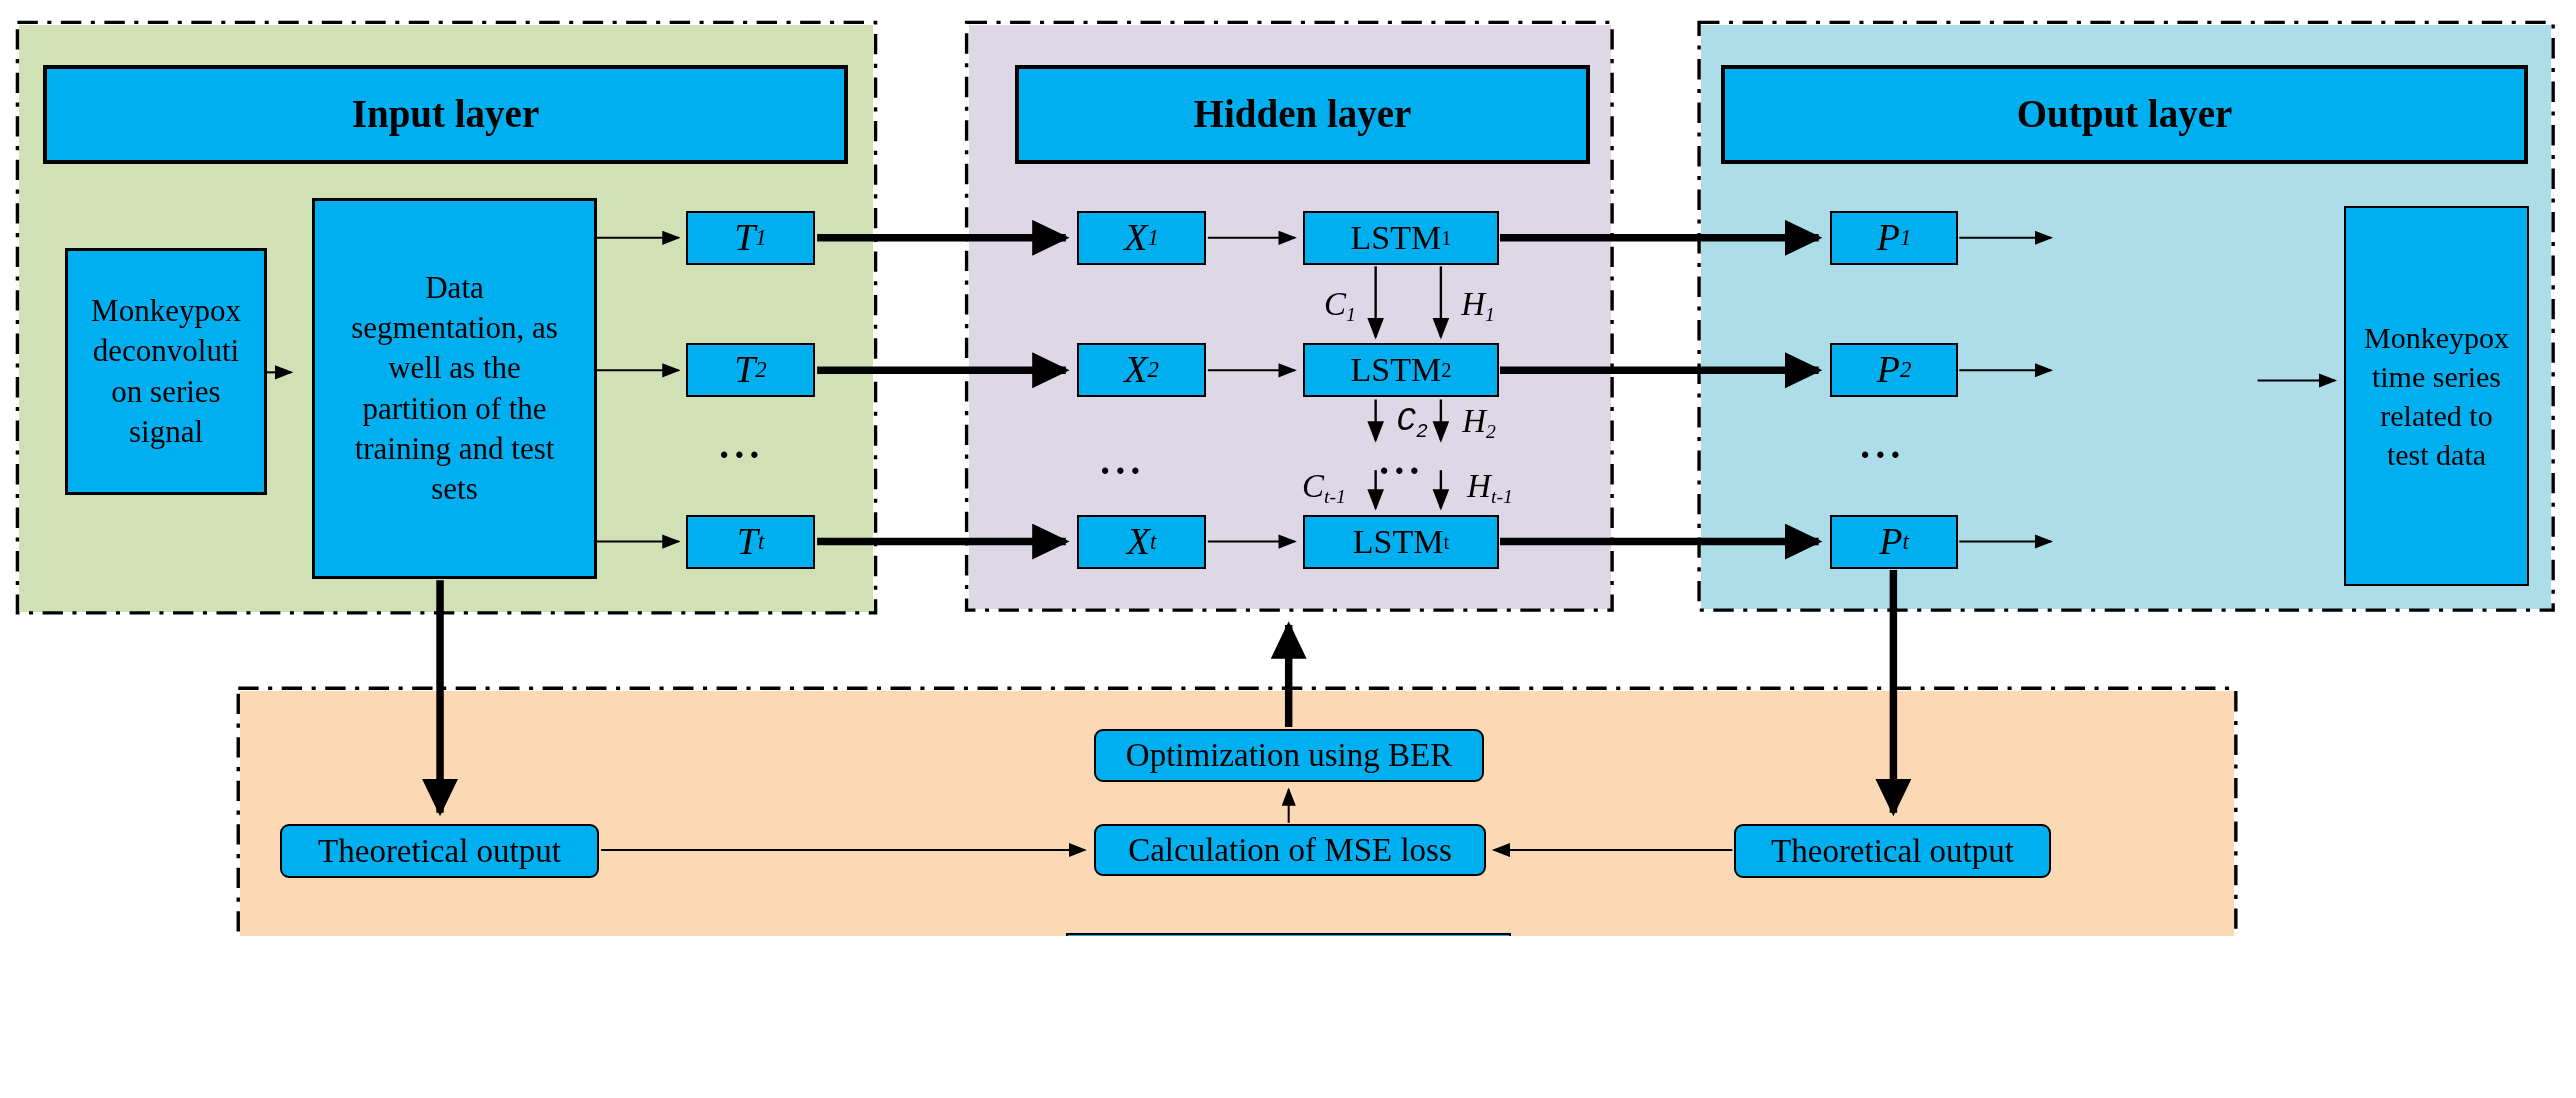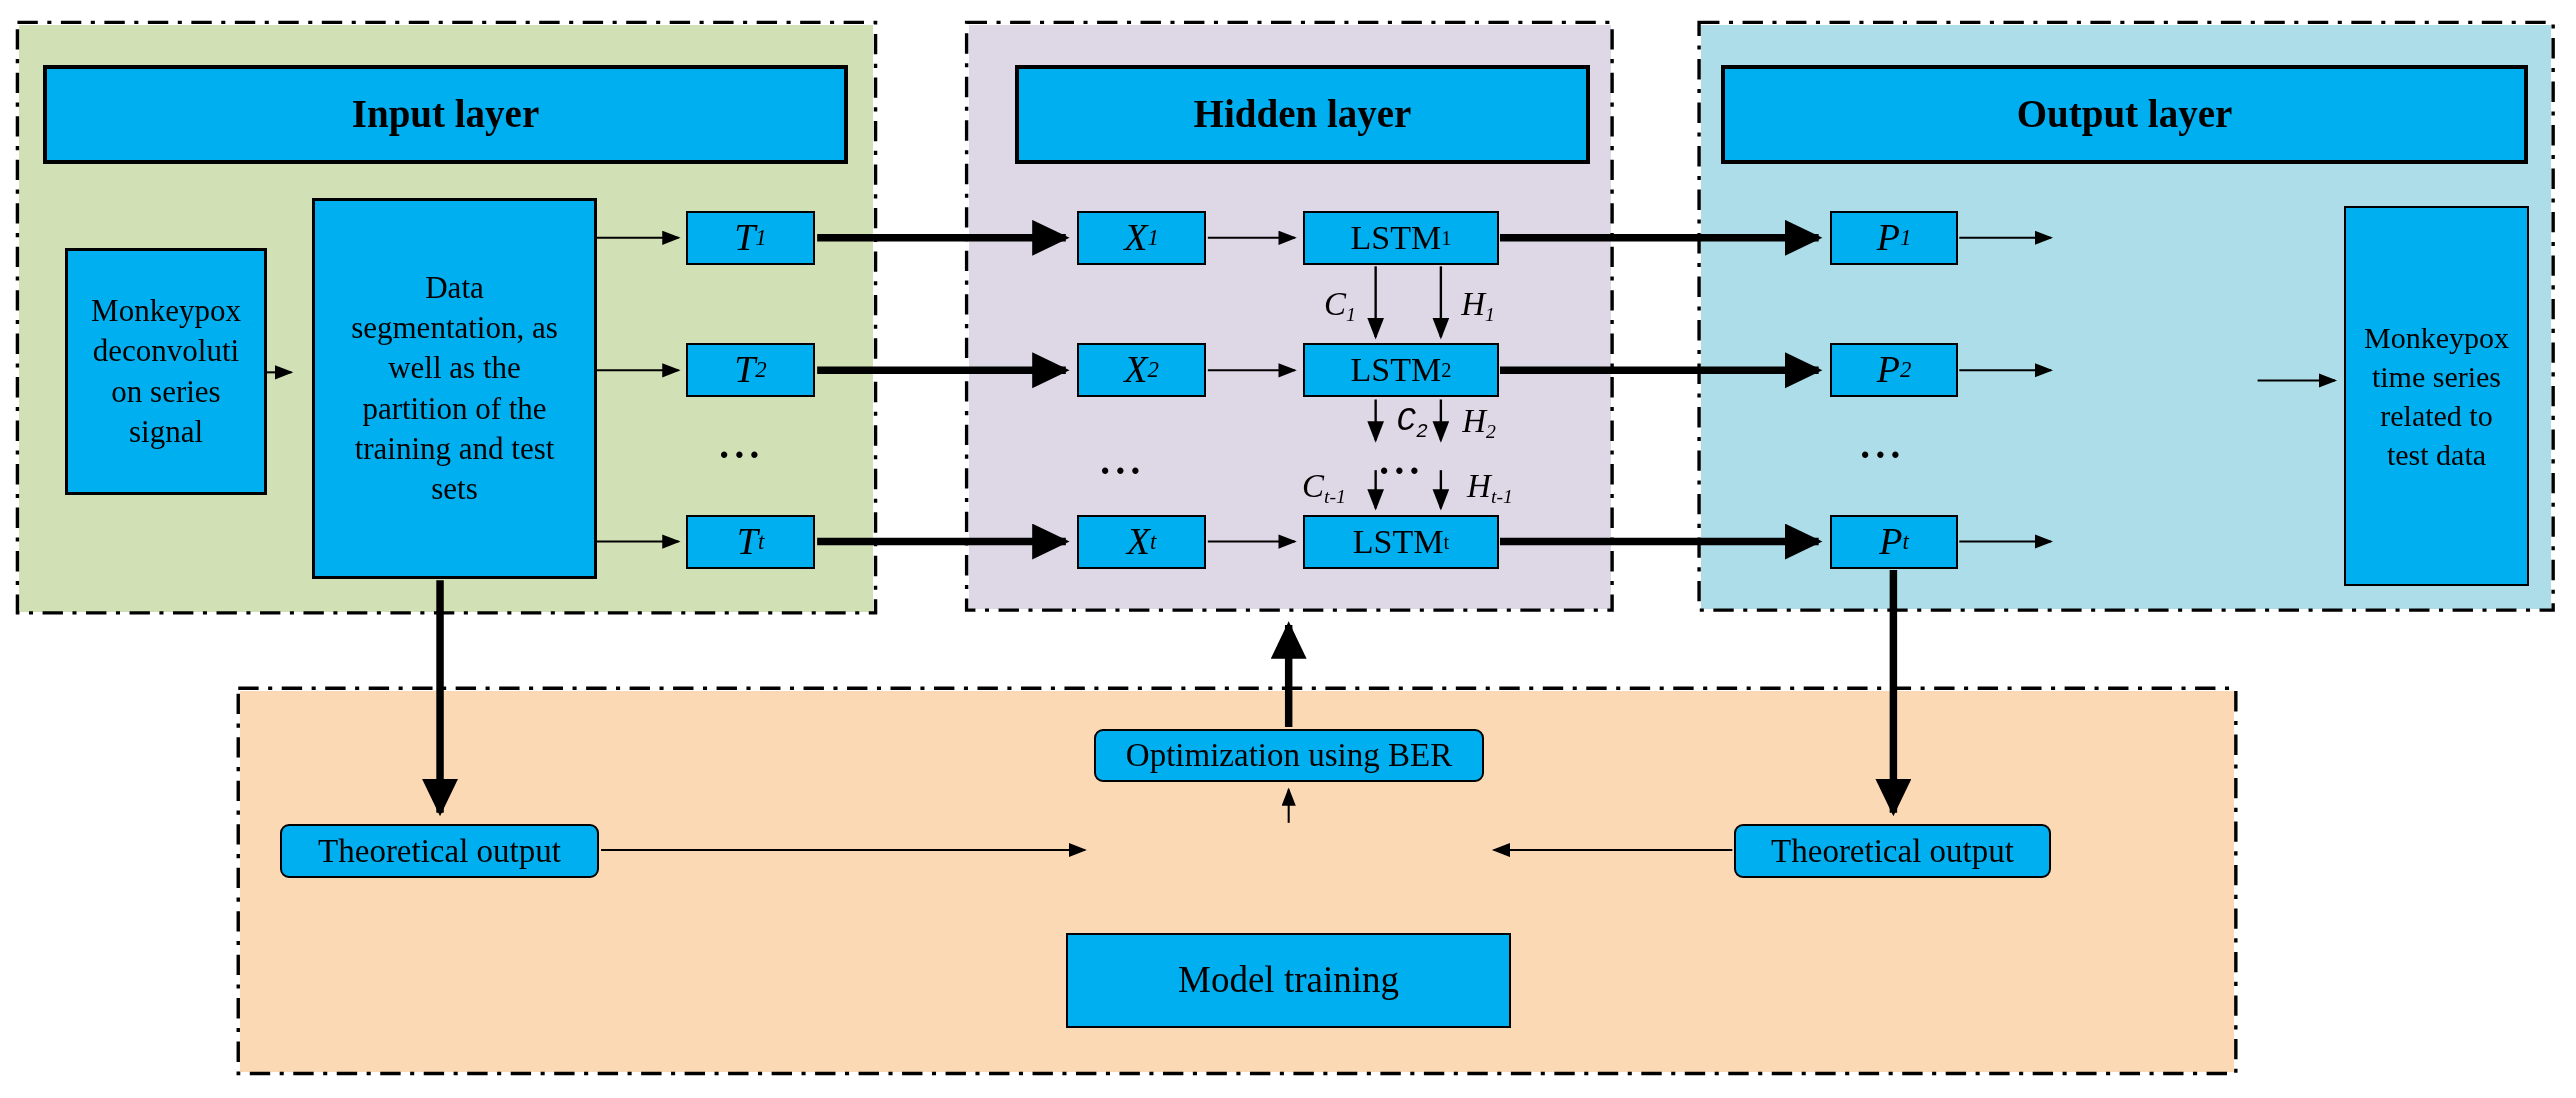--- a/index.html
+++ b/index.html
@@ -1,20 +1,20 @@
 <!DOCTYPE html>
 <html style="--input-bg: #d2e0b6; --hidden-bg: #ded7e6; --output-bg: #addde9; --training-bg: #fcd9b5; --box-fill: #00aff0; --line: #000000;font-size:11px"><head>
 <meta charset="utf-8">
 <style>
   :root{
     --input-bg:#d2e0b6; --hidden-bg:#ded7e6; --output-bg:#addde9;
     --training-bg:#fcd9b5; --box-fill:#00aff0; --line:#000000;
   }
   html,body{margin:0;padding:0;background:#ffffff;}
-  #canvas{position:relative;width:2576px;height:1098px;background:#ffffff;overflow:hidden;
+  #canvas{position:relative;width:2576px;height:936px;background:#ffffff;overflow:hidden;
           font-family:"Liberation Serif","DejaVu Serif",serif;color:#000;}
   .section-bg{position:absolute;z-index:1;}
   #svg-layer{position:absolute;left:0;top:0;z-index:2;pointer-events:none;}
   .box{position:absolute;z-index:3;background:var(--box-fill);border:2.7px solid #000;
        display:flex;align-items:center;justify-content:center;text-align:center;
        white-space:pre-line;box-sizing:border-box;line-height:1.3;}
   .header{border-width:4.8px;font-weight:bold;font-size:39px;}
   .txt46{font-size:31px;}
   .txt44{font-size:30px;}
   .txt48{font-size:33px;line-height:1.1;border-radius:9px;}
@@ -177,19 +177,20 @@
 
   <div class="box txt44" style="left:2344px;top:206px;width:185px;height:380px;">Monkeypox
 time series
 related to
 test data</div>
 
   <div class="box txt48" style="left:280px;top:824px;width:319px;height:54px;">Theoretical output</div>
 
   <div class="box txt48" style="left:1094px;top:729px;width:390px;height:53px;">Optimization using BER</div>
 
+  <div class="box txt48" style="left:1094px;top:824px;width:392px;height:52px;">Calculation of MSE loss</div>
 
   <div class="box txt48" style="left:1734px;top:824px;width:317px;height:54px;">Theoretical output</div>
 
   <div class="box txt54" style="left:1066px;top:933px;width:445px;height:95px;">Model training</div>
 
 </div>
 
 
 </body></html>

